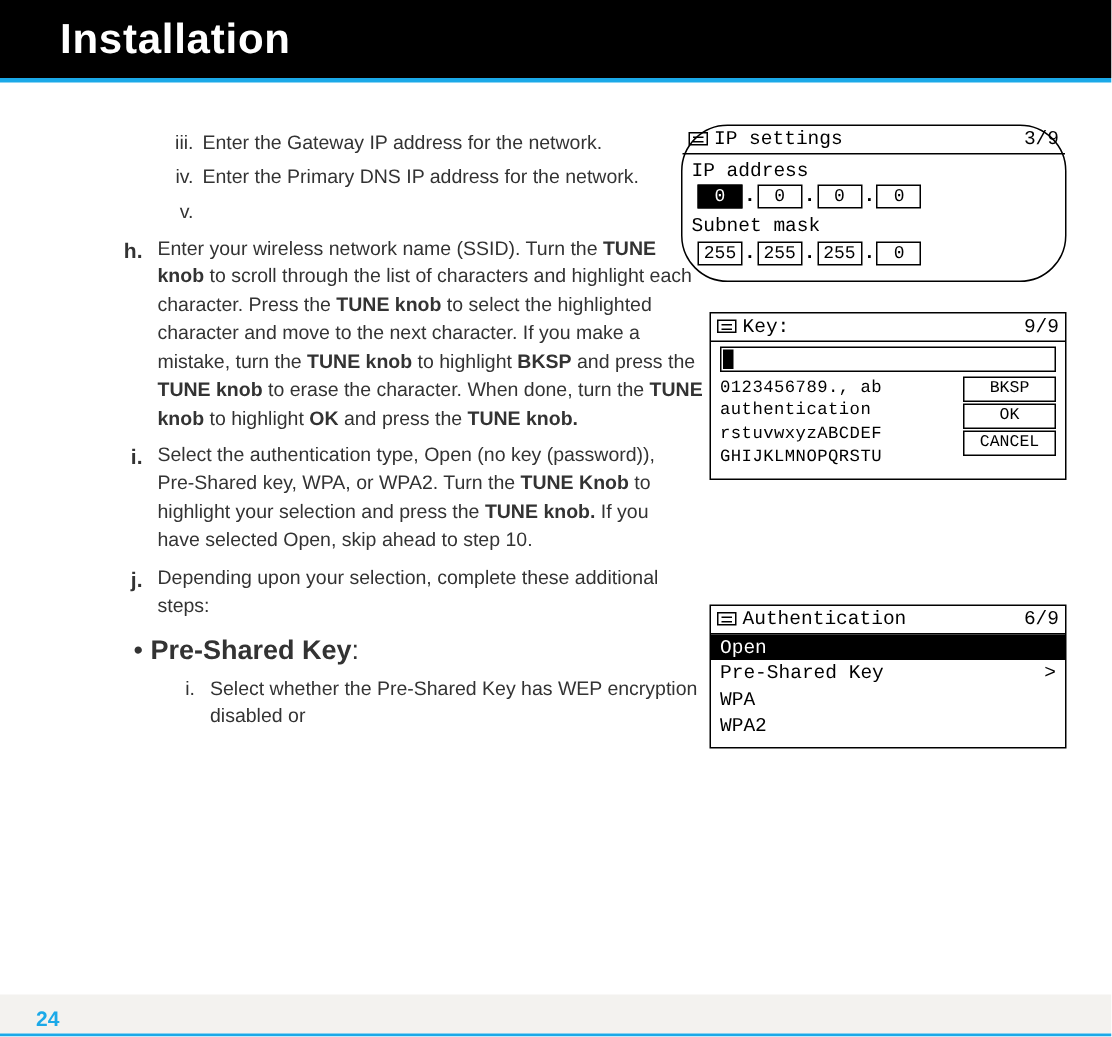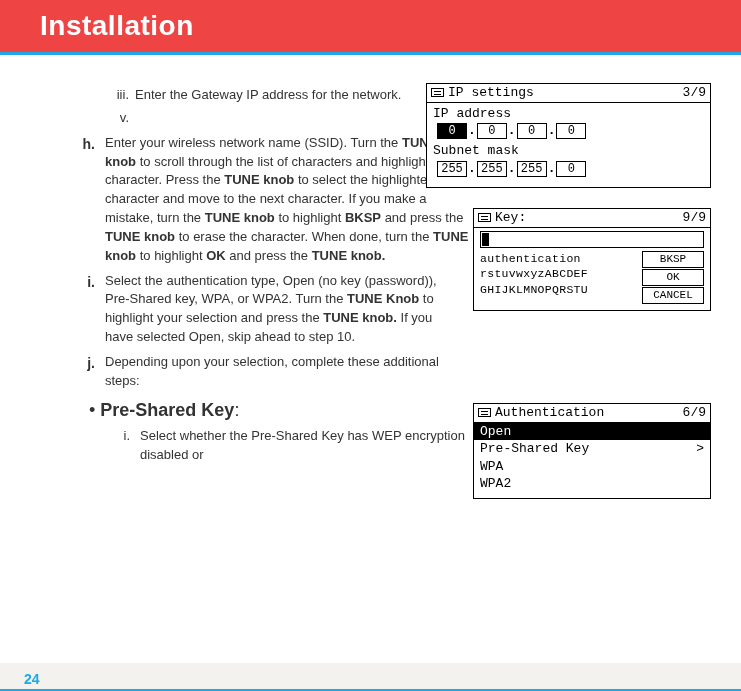--- a/index.html
+++ b/index.html
@@ -5,21 +5,21 @@
   * { margin: 0; padding: 0; box-sizing: border-box; }
   body {
     font-family: Arial, Helvetica, sans-serif;
     background: #fff;
     width: 741px;
     height: 691px;
     overflow: hidden;
     position: relative;
   }
   .header {
-    background: #ef4444;
+    background: #000000;
     height: 52px;
     padding: 0 40px;
     display: flex;
     align-items: center;
   }
   .header-title {
     color: #fff;
     font-size: 28px;
     font-weight: bold;
     letter-spacing: 0.5px;
@@ -118,21 +118,21 @@
   .ip-row { display:flex; align-items:center; gap:0; margin-top:2px; margin-bottom:4px; margin-left:4px;}
   .ip-box {
     border:1px solid #000; width:30px; height:16px;
     display:inline-flex; align-items:center; justify-content:center;
     font-family:"Courier New",monospace; font-size:12px;
   }
   .ip-box.sel { background:#000; color:#fff; }
   .dot { padding:0 1px; font-weight:bold;}
 
   
-  .lcd1 { top: 28px; right: 30px; width: 285px; }
+  .lcd1 { top: 28px; right: 30px; width: 257px; border-radius: 31px; }
   
   .lcd2 { top: 153px; right: 30px; width: 238px; }
   .key-input {
     border:1px solid #000; height:17px; width: 100%;
     position:relative; margin-bottom:3px;
   }
   .key-cursor {
     position:absolute; left:1px; top:1px; width:7px; bottom:1px; background:#000;
   }
   .key-grid { display:flex; }
@@ -179,20 +179,24 @@
 
 <div class="content">
 
   <div class="col-left">
 
     <div class="sub-item">
       <div class="sub-marker">iii.</div>
       <div class="sub-body">Enter the Gateway IP address for the network.</div>
     </div>
     <div class="sub-item">
+      <div class="sub-marker">iv.</div>
+      <div class="sub-body">Enter the Primary DNS IP address for the network.</div>
+    </div>
+    <div class="sub-item">
       <div class="sub-marker">v.</div>
     </div>
 
     <div class="main-item">
       <div class="main-marker">h.</div>
       <div class="main-body-wide" style="max-width:560px;">
         <span>Enter your wireless network name (SSID). Turn the </span><b>TUNE knob</b><span> to scroll through the list of characters and highlight each character. Press the </span><b>TUNE knob</b><span> to select the highlighted character and move to the next character. If you make a mistake, turn the </span><b>TUNE knob</b><span> to highlight </span><b>BKSP</b><span> and press the </span><b>TUNE knob</b><span> to erase the character. When done, turn the </span><b>TUNE knob</b><span> to highlight </span><b>OK</b><span> and press the </span><b>TUNE knob.</b><span></span>
       </div>
     </div>
 
@@ -256,20 +260,21 @@
       <span>Key:</span>
       <span class="spacer"></span>
       <span>9/9</span>
     </div>
     <div class="lcd-body">
       <div class="key-input">
         <div class="key-cursor"></div>
       </div>
       <div class="key-grid">
         <div class="key-chars">
+          <div>0123456789., ab</div>
           <div>authentication</div>
           <div>rstuvwxyzABCDEF</div>
           <div>GHIJKLMNOPQRSTU</div>
         </div>
         <div class="key-btns">
           <div class="kbtn">BKSP</div>
           <div class="kbtn">OK</div>
           <div class="kbtn">CANCEL</div>
         </div>
       </div>

